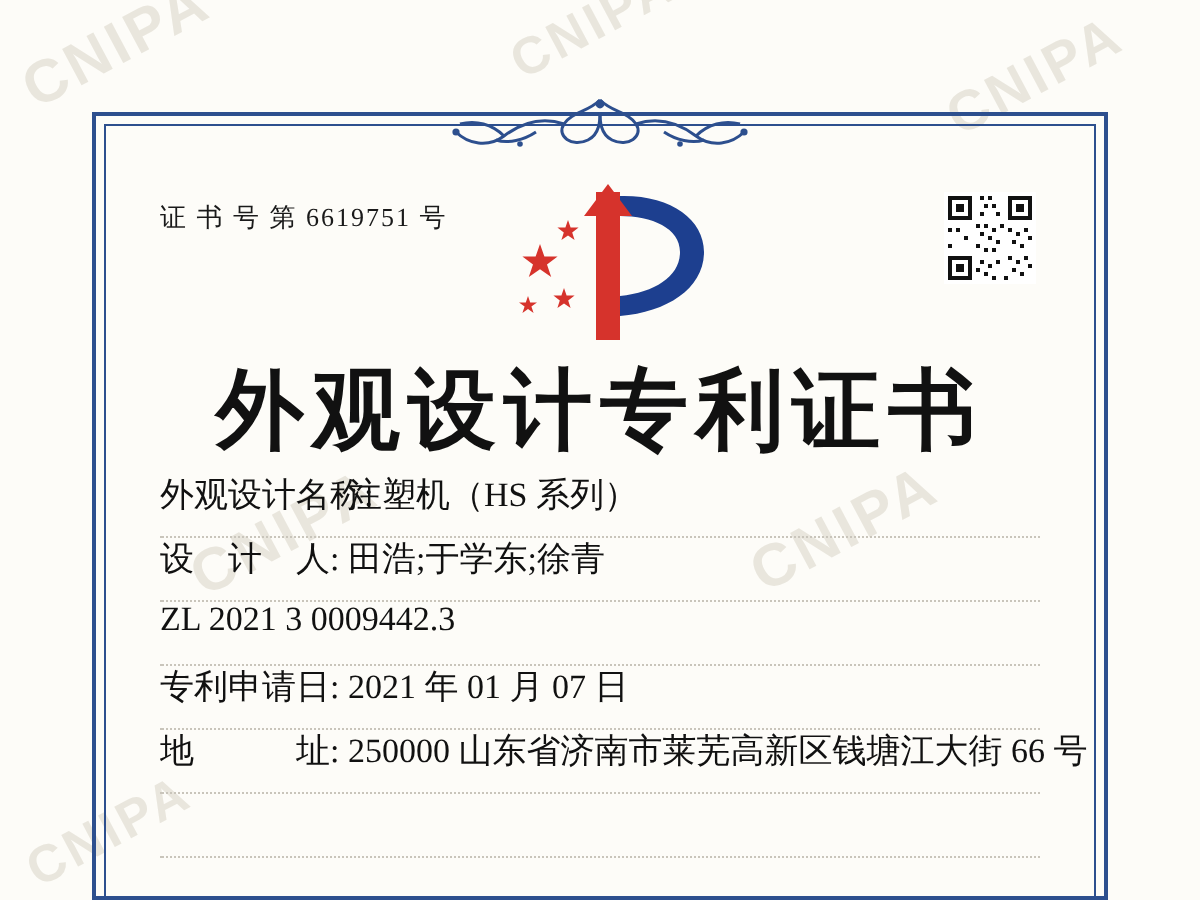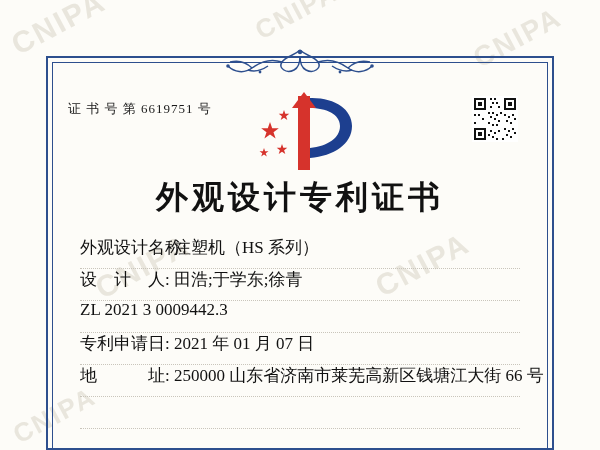--- a/index.html
+++ b/index.html
@@ -71,21 +71,21 @@
     position: absolute;
     left: 190px;
     top: 42px;
     width: 220px;
     height: 40px;
   }
 
   
   .cert-no {
     position: absolute;
-    left: 68px;
+    left: 80px;
     top: 100px;
     font-size: 13px;
     color: #1a1a1a;
     letter-spacing: 1px;
   }
 
   
   .emblem {
     position: absolute;
     left: 240px;
@@ -104,21 +104,21 @@
     background: #ffffff;
   }
 
   
   .title {
     position: absolute;
     left: 0;
     top: 176px;
     width: 600px;
     text-align: center;
-    font-size: 32px;
+    font-size: 44px;
     font-weight: bold;
     letter-spacing: 4px;
     color: #111111;
     font-family: "DejaVu Serif", serif;
   }
 
   
   .fields {
     position: absolute;
     left: 80px;

